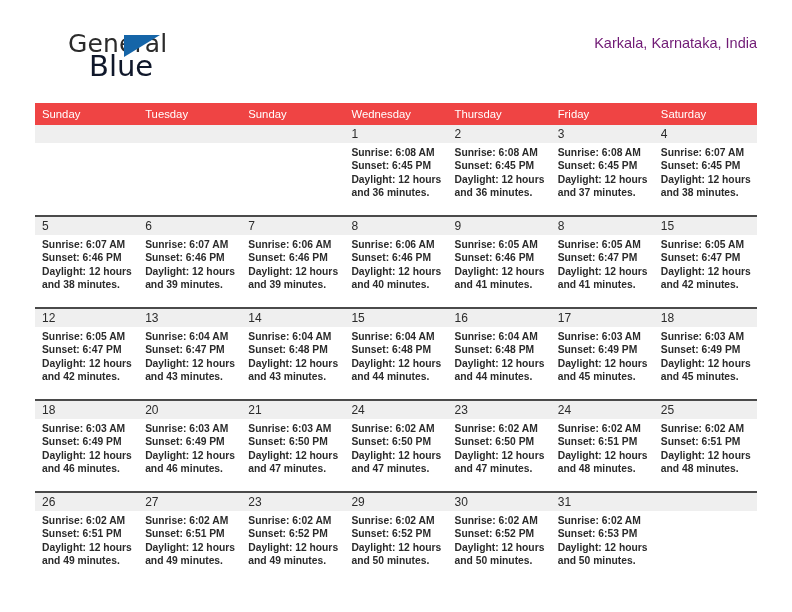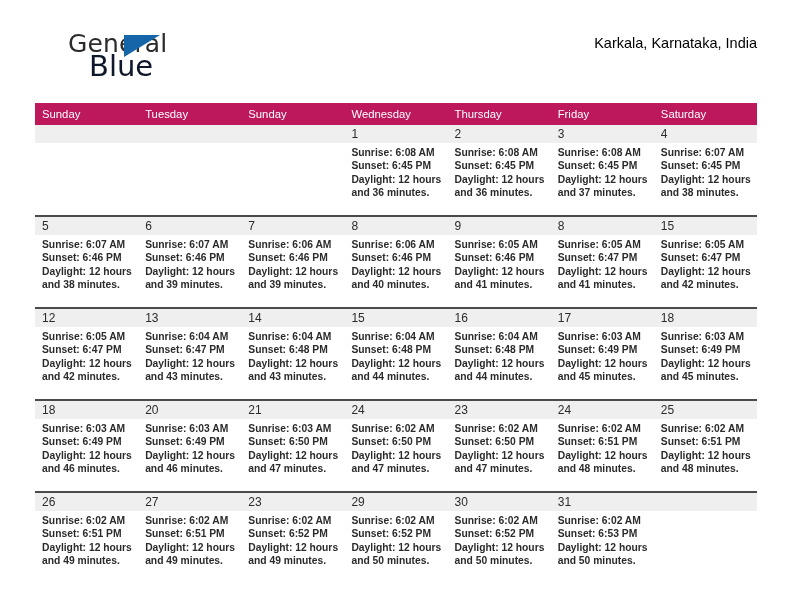--- a/index.html
+++ b/index.html
@@ -78,36 +78,36 @@
     font-size: 27px;
     font-weight: 400;
     color: #1a1a1a;
     line-height: 34px;
     white-space: nowrap;
   }
   .cal-subtitle {
     margin-top: 6px;
     font-size: 14.5px;
     font-weight: 400;
-    color: #000000;
+    color: #701a75;
     line-height: 18px;
     white-space: nowrap;
   }
 
   
   .calendar {
     position: absolute;
     left: 35px;
     top: 103px;
     width: 722px;
     border-collapse: collapse;
     table-layout: fixed;
   }
   .calendar th {
-    background: #be185d;
+    background: #ef4444;
     color: #ffffff;
     font-size: 11.3px;
     font-weight: 400;
     text-align: left;
     padding: 5px 0 5px 7px;
     height: 12px;
     border: none;
   }
   .calendar td {
     vertical-align: top;

